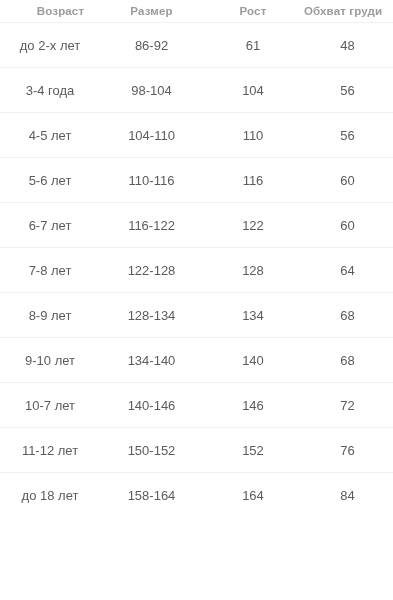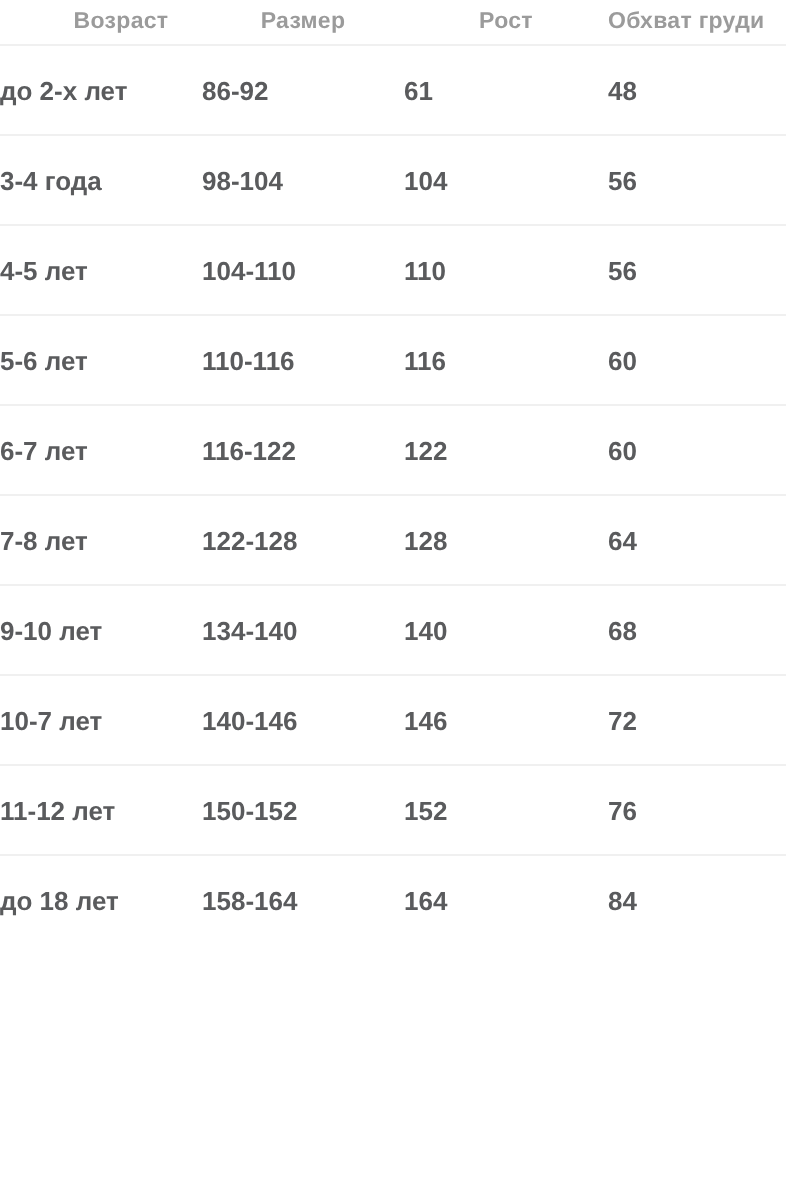--- a/index.html
+++ b/index.html
@@ -40,22 +40,23 @@
   }
   
   #size-table thead th.col-age { text-align: center; padding-left: 20px; }
   #size-table thead th.col-chest { padding-right: 11px; }
 
   #size-table tbody td {
     height: 44px;
     padding: 0;
     margin: 0;
     font-size: 13px;
-    font-weight: bold;
+    font-weight: normal;
     color: #5a5b5d;
+    text-align: center;
     vertical-align: middle;
     white-space: nowrap;
     border-bottom: 1px solid #f0f0f0;
     background: #ffffff;
   }
   #size-table tbody tr:last-child td {
     border-bottom: none;
   }
   #size-table tbody td.col-age { padding-right: 1px; }
   #size-table tbody td.col-chest { padding-right: 2px; }
@@ -109,20 +110,26 @@
         <td class="col-height">122</td>
         <td class="col-chest">60</td>
       </tr>
       <tr>
         <td class="col-age">7-8 лет</td>
         <td class="col-size">122-128</td>
         <td class="col-height">128</td>
         <td class="col-chest">64</td>
       </tr>
       <tr>
+        <td class="col-age">8-9 лет</td>
+        <td class="col-size">128-134</td>
+        <td class="col-height">134</td>
+        <td class="col-chest">68</td>
+      </tr>
+      <tr>
         <td class="col-age">9-10 лет</td>
         <td class="col-size">134-140</td>
         <td class="col-height">140</td>
         <td class="col-chest">68</td>
       </tr>
       <tr>
         <td class="col-age">10-7 лет</td>
         <td class="col-size">140-146</td>
         <td class="col-height">146</td>
         <td class="col-chest">72</td>

